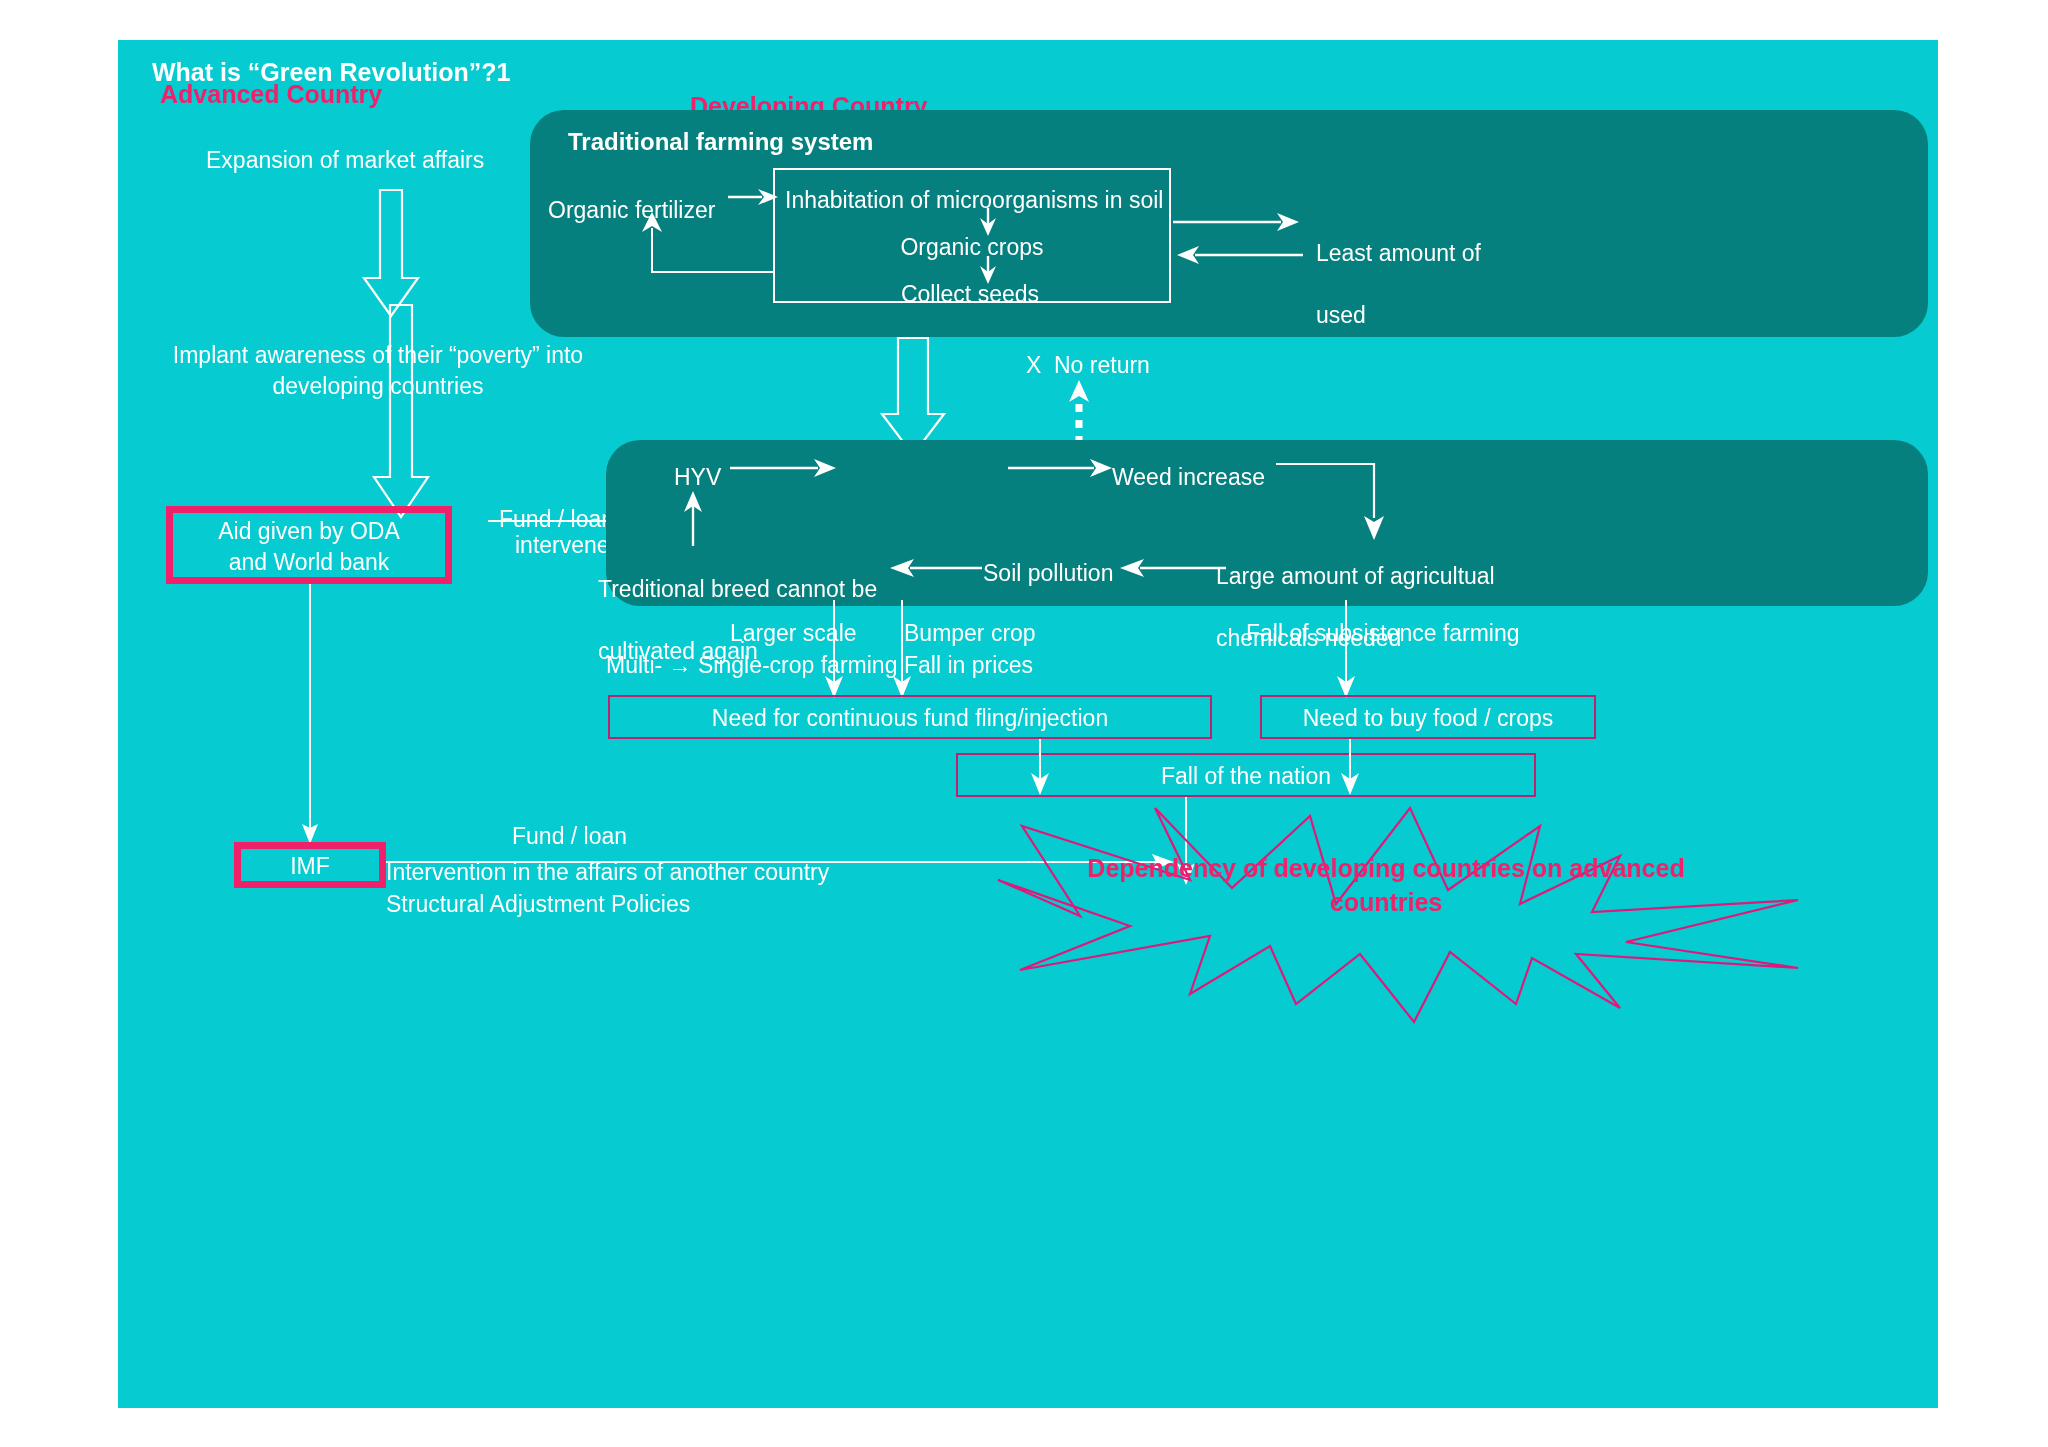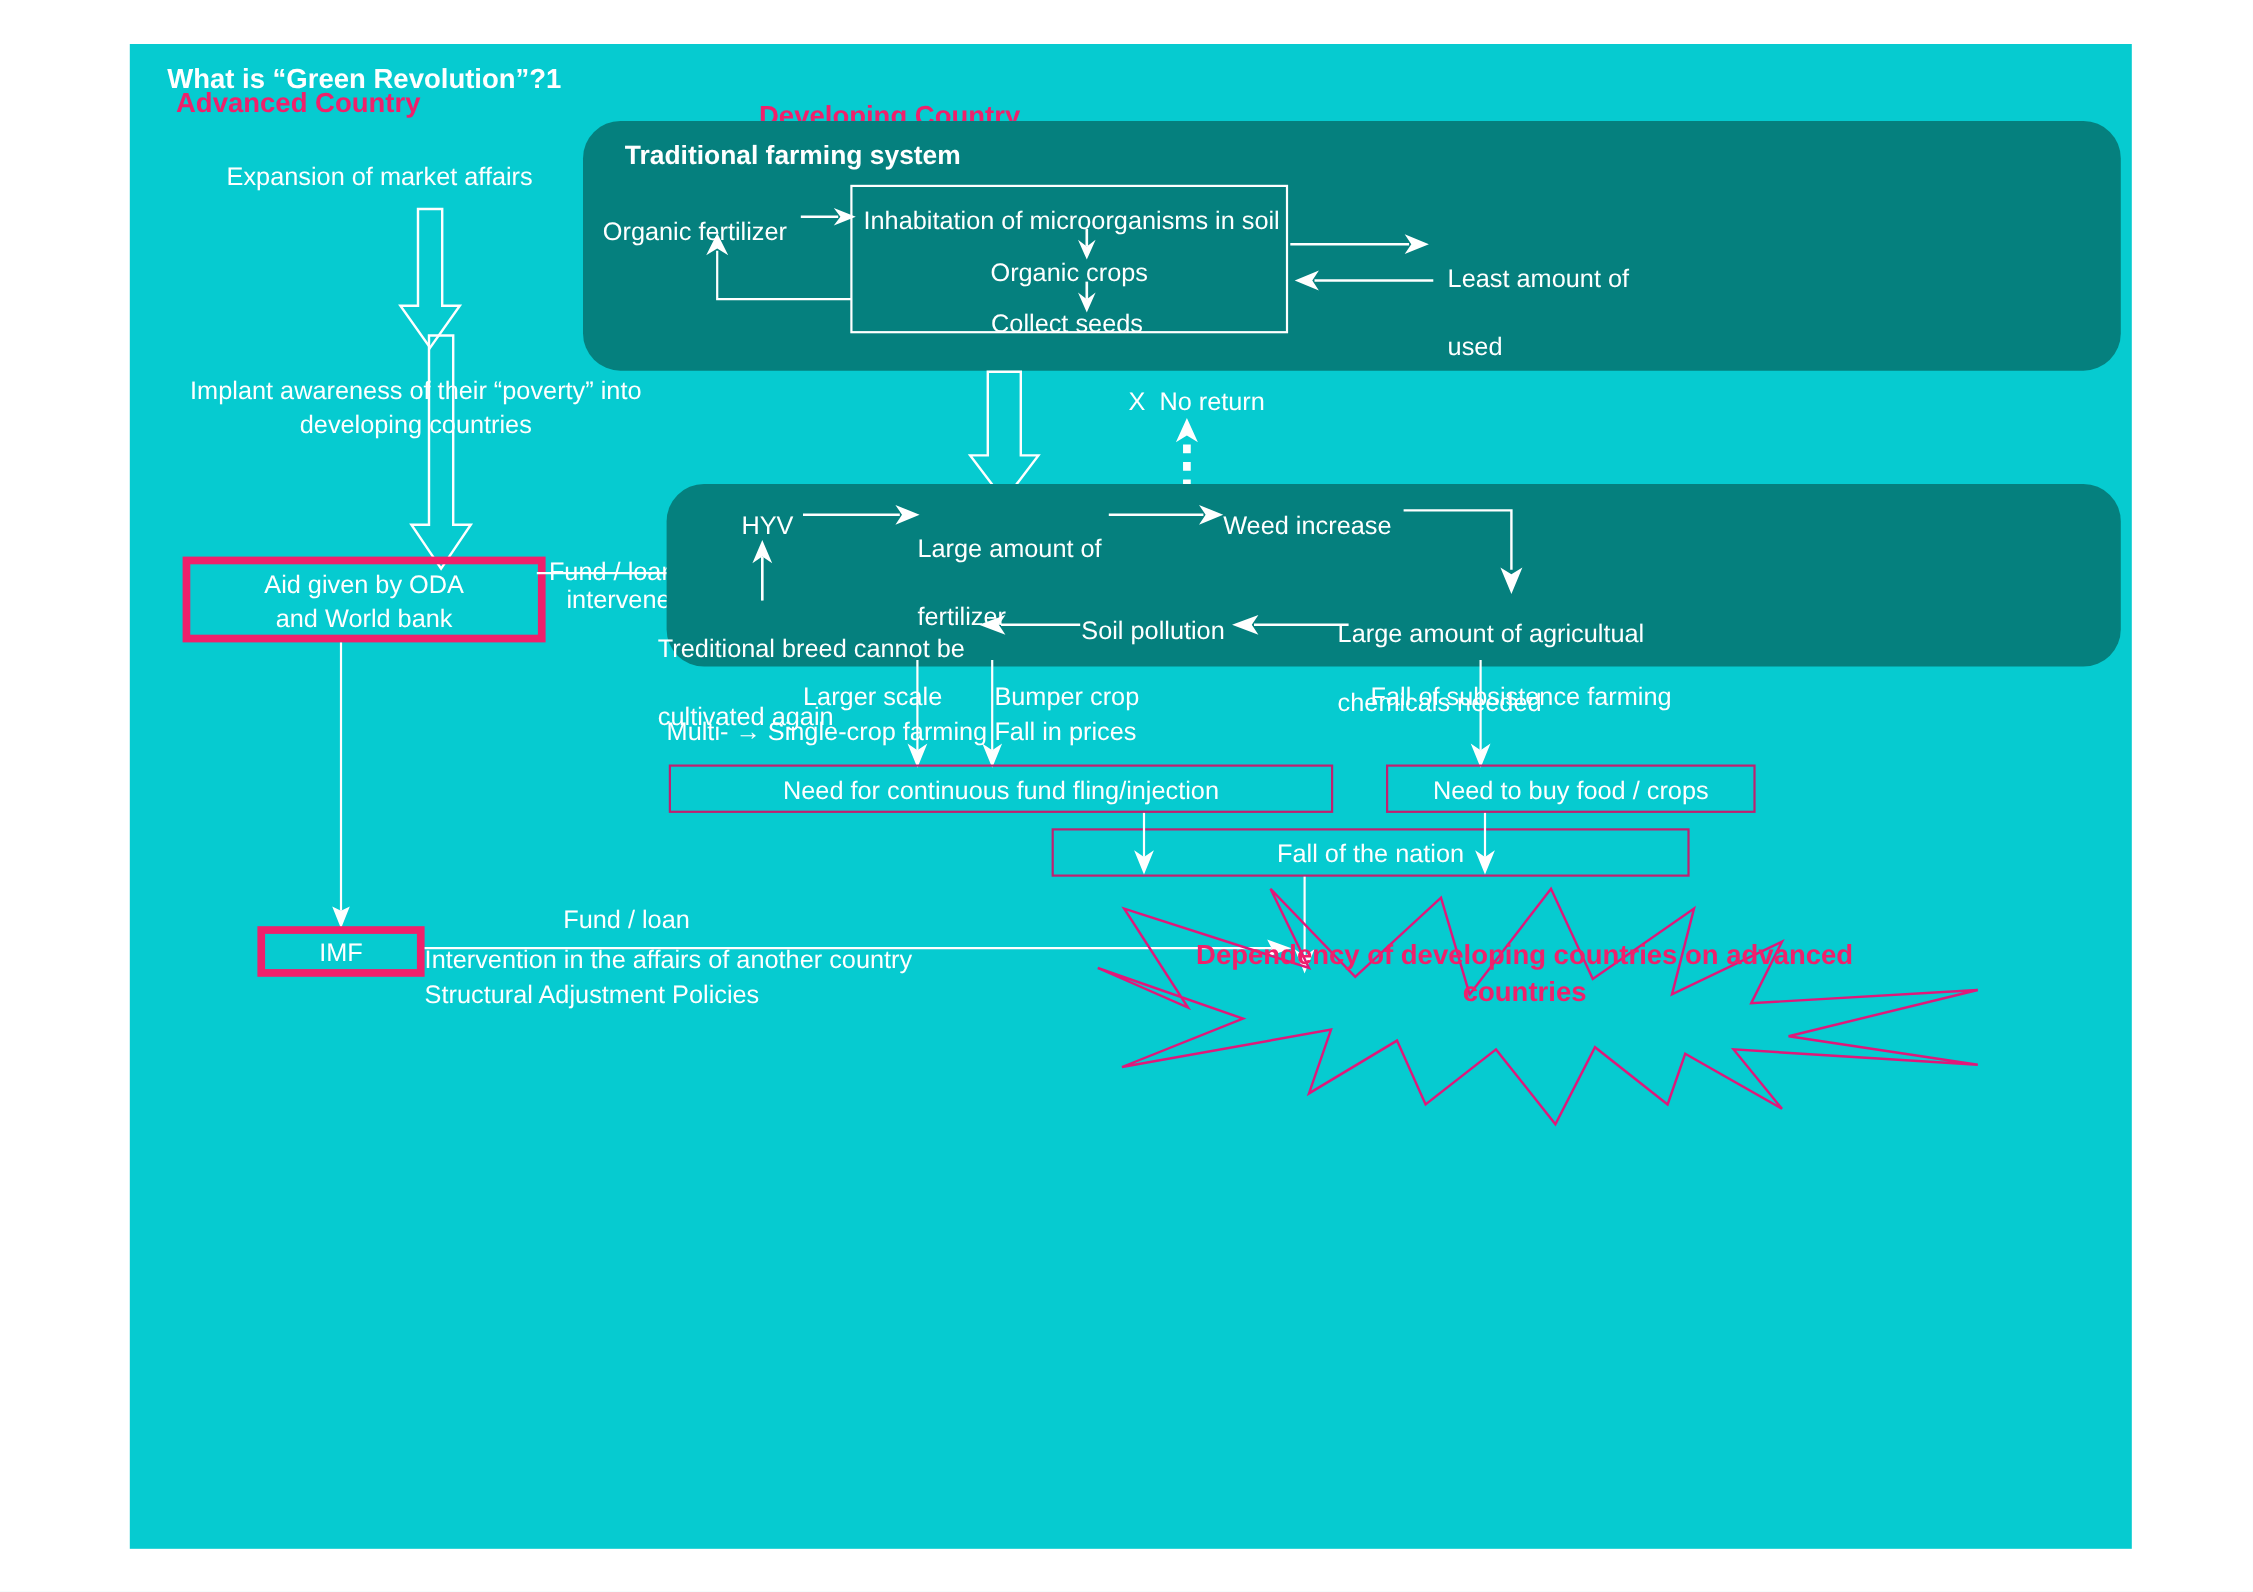--- a/index.html
+++ b/index.html
@@ -63,21 +63,21 @@
     <svg class="abs" style="left:238px;top:150px;" width="70" height="130" viewBox="0 0 70 130">
       <polygon points="24,0 46,0 46,88 62,88 35,126 8,88 24,88" fill="none" stroke="#ffffff" stroke-width="2.2"></polygon>
     </svg>
 
     <div class="abs txt ctr" style="left:0px;top:300px;width:520px;">Implant awareness of their “poverty” into developing countries</div>
 
     <svg class="abs" style="left:248px;top:265px;" width="70" height="215" viewBox="0 0 70 215">
       <polygon points="24,0 46,0 46,172 62,172 35,212 8,172 24,172" fill="none" stroke="#ffffff" stroke-width="2.2"></polygon>
     </svg>
 
-    <div class="abs pinkbox" style="left:48px;top:466px;width:330px;height:78px;">
+    <div class="abs pinkbox" style="left:48px;top:466px;width:286px;height:78px;">
       <div class="txt ctr" style="margin-top:3px;">Aid given by ODA</div>
       <div class="txt ctr">and World bank</div>
     </div>
 
     <div class="abs txt" style="left:381px;top:464px;">Fund / loan</div>
     <div class="abs txt" style="left:397px;top:490px;">intervene</div>
 
     <svg class="abs" style="left:370px;top:471px;" width="160" height="20" viewBox="0 0 160 20">
       <line x1="0" y1="10" x2="140" y2="10" stroke="#ffffff" stroke-width="2"></line>
       <polygon points="158,10 136,2 140,10 136,18" fill="#ffffff"></polygon>
@@ -157,24 +157,20 @@
 
     <svg class="abs" style="left:950px;top:340px;" width="22" height="66" viewBox="0 0 22 66">
       <line x1="11" y1="64" x2="11" y2="20" stroke="#ffffff" stroke-width="7" stroke-dasharray="8 8"></line>
       <polygon points="11,0 1,22 11,16 21,22" fill="#ffffff"></polygon>
     </svg>
 
     <div class="abs tealbox" style="left:488px;top:400px;width:1322px;height:166px;"></div>
 
     <div class="abs txt" style="left:556px;top:422px;">HYV</div>
 
-    <div class="abs txt" style="left:716px;top:412px;width:200px;">
-      <div>Large amount of</div>
-      <div>fertilizer</div>
-    </div>
 
     <div class="abs txt" style="left:994px;top:422px;">Weed increase</div>
 
     <div class="abs txt" style="left:1098px;top:490px;width:300px;">
       <div>Large amount of agricultual</div>
       <div>chemicals needed</div>
     </div>
 
     <div class="abs txt" style="left:865px;top:518px;">Soil pollution</div>
 

